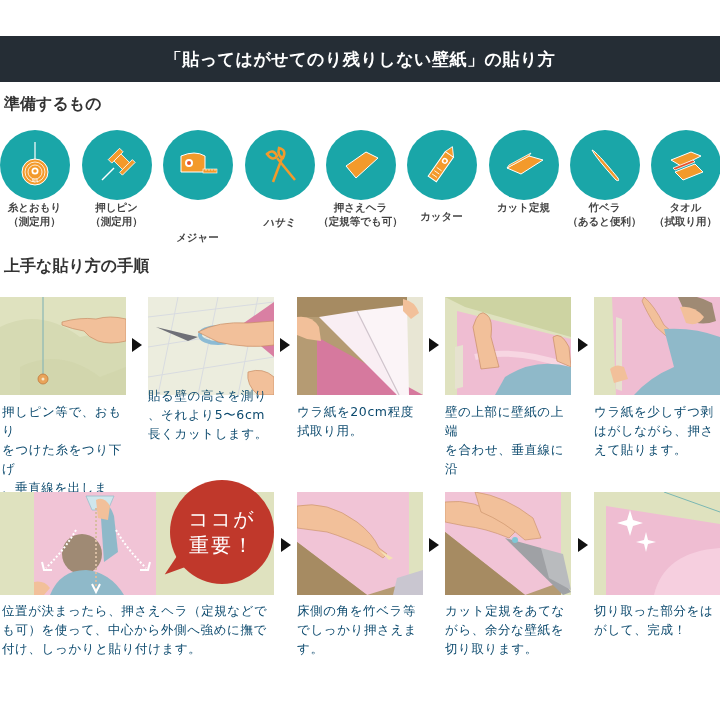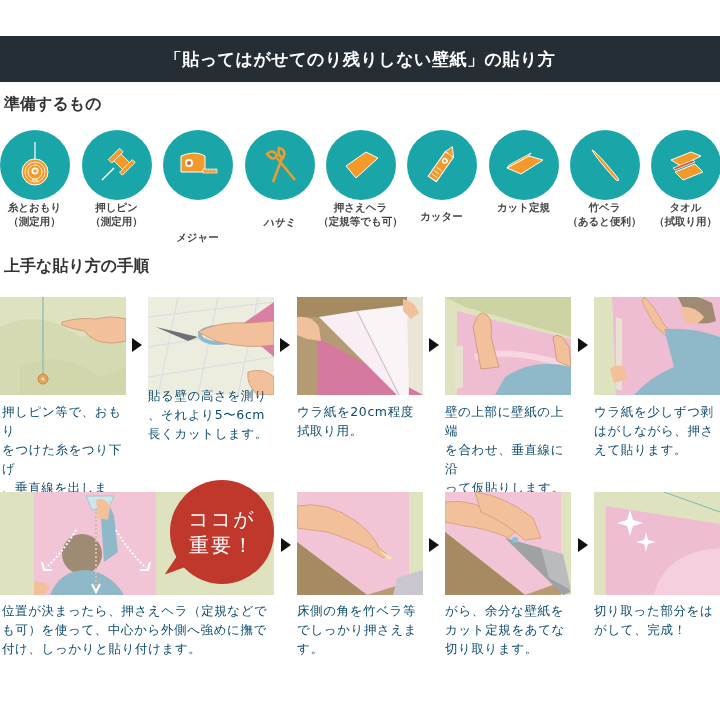--- a/index.html
+++ b/index.html
@@ -275,21 +275,20 @@
   <div>、それより5〜6cm</div>
   <div>長くカットします。</div>
 </div>
 <div class="step-text" style="left:297px;top:402px;width:130px;">
   <div>ウラ紙を20cm程度</div>
   <div>拭取り用。</div>
 </div>
 <div class="step-text" style="left:445px;top:402px;width:130px;">
   <div>壁の上部に壁紙の上端</div>
   <div>を合わせ、垂直線に沿</div>
-  <div>って仮貼りします。</div>
 </div>
 <div class="step-text" style="left:594px;top:402px;width:130px;">
   <div>ウラ紙を少しずつ剥</div>
   <div>はがしながら、押さ</div>
   <div>えて貼ります。</div>
 </div>
 
 <div class="panel" style="left:0;top:492px;width:274px;height:103px;background:#dfe2bf;">
   <svg width="274" height="103">
     <rect x="34" y="0" width="122" height="103" fill="#f1c4d6"></rect>
@@ -359,20 +358,20 @@
   <div>位置が決まったら、押さえヘラ（定規などで</div>
   <div>も可）を使って、中心から外側へ強めに撫で</div>
   <div>付け、しっかりと貼り付けます。</div>
 </div>
 <div class="step-text" style="left:297px;top:601px;width:130px;">
   <div>床側の角を竹ベラ等</div>
   <div>でしっかり押さえま</div>
   <div>す。</div>
 </div>
 <div class="step-text" style="left:445px;top:601px;width:130px;">
+  <div>カット定規をあてな</div>
   <div>がら、余分な壁紙を</div>
-  <div>カット定規をあてな</div>
   <div>切り取ります。</div>
 </div>
 <div class="step-text" style="left:594px;top:601px;width:130px;">
   <div>切り取った部分をは</div>
   <div>がして、完成！</div>
 </div>
 
 </body></html>

